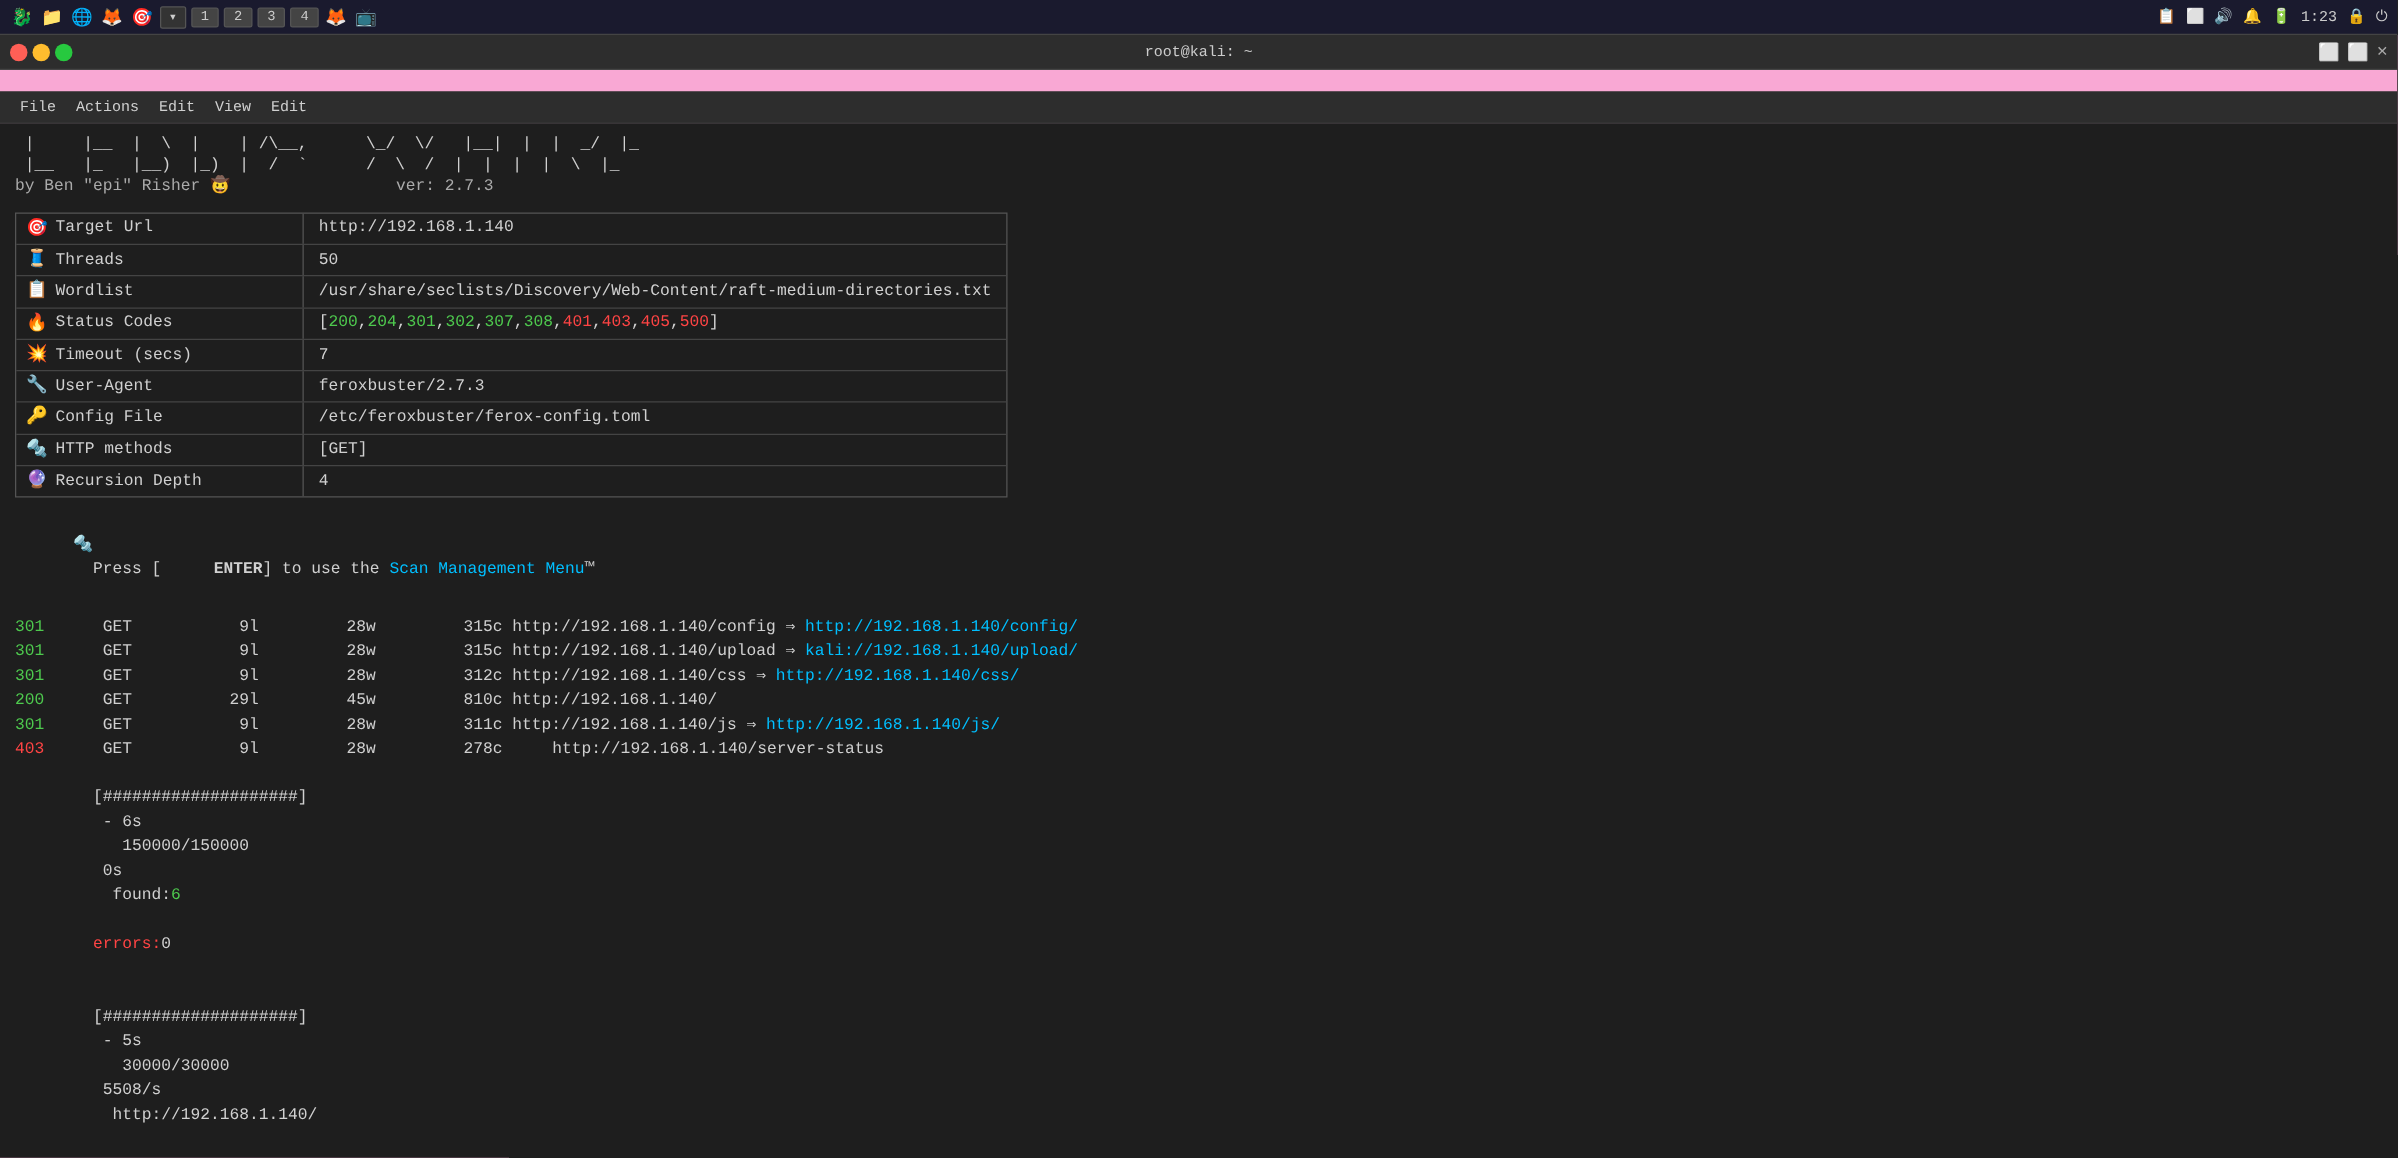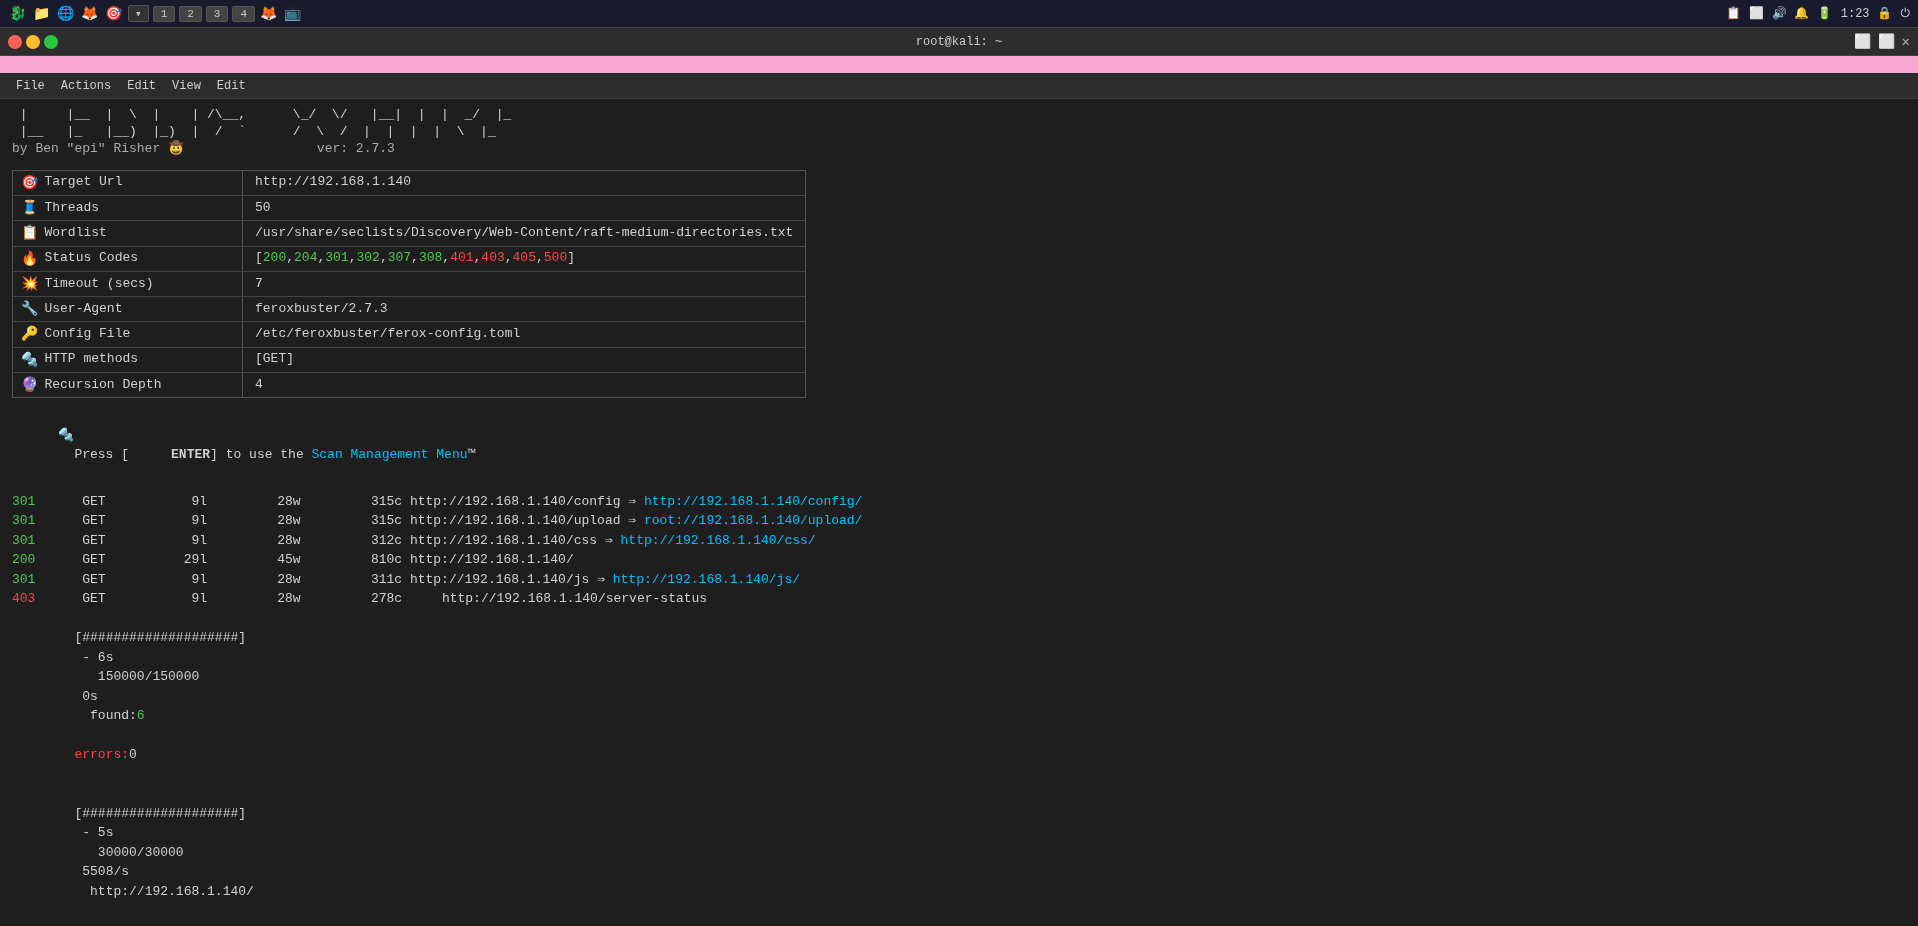--- a/index.html
+++ b/index.html
@@ -426,21 +426,21 @@
       </div>
 
       <div class="result-line">
         <span class="status-301">301</span>
         <span style="color:#d0d0d0;">      GET</span>
         <span style="color:#d0d0d0;">           9l</span>
         <span style="color:#d0d0d0;">         28w</span>
         <span style="color:#d0d0d0;">         315c </span>
         <span style="color:#d0d0d0;">http://192.168.1.140/upload</span>
         <span style="color:#d0d0d0;"> ⇒ </span>
-        <span class="url-blue">root://192.168.1.140/upload/</span>
+        <span class="url-blue">kali://192.168.1.140/upload/</span>
       </div>
 
       <div class="result-line">
         <span class="status-301">301</span>
         <span style="color:#d0d0d0;">      GET</span>
         <span style="color:#d0d0d0;">           9l</span>
         <span style="color:#d0d0d0;">         28w</span>
         <span style="color:#d0d0d0;">         312c </span>
         <span style="color:#d0d0d0;">http://192.168.1.140/css</span>
         <span style="color:#d0d0d0;"> ⇒ </span>

